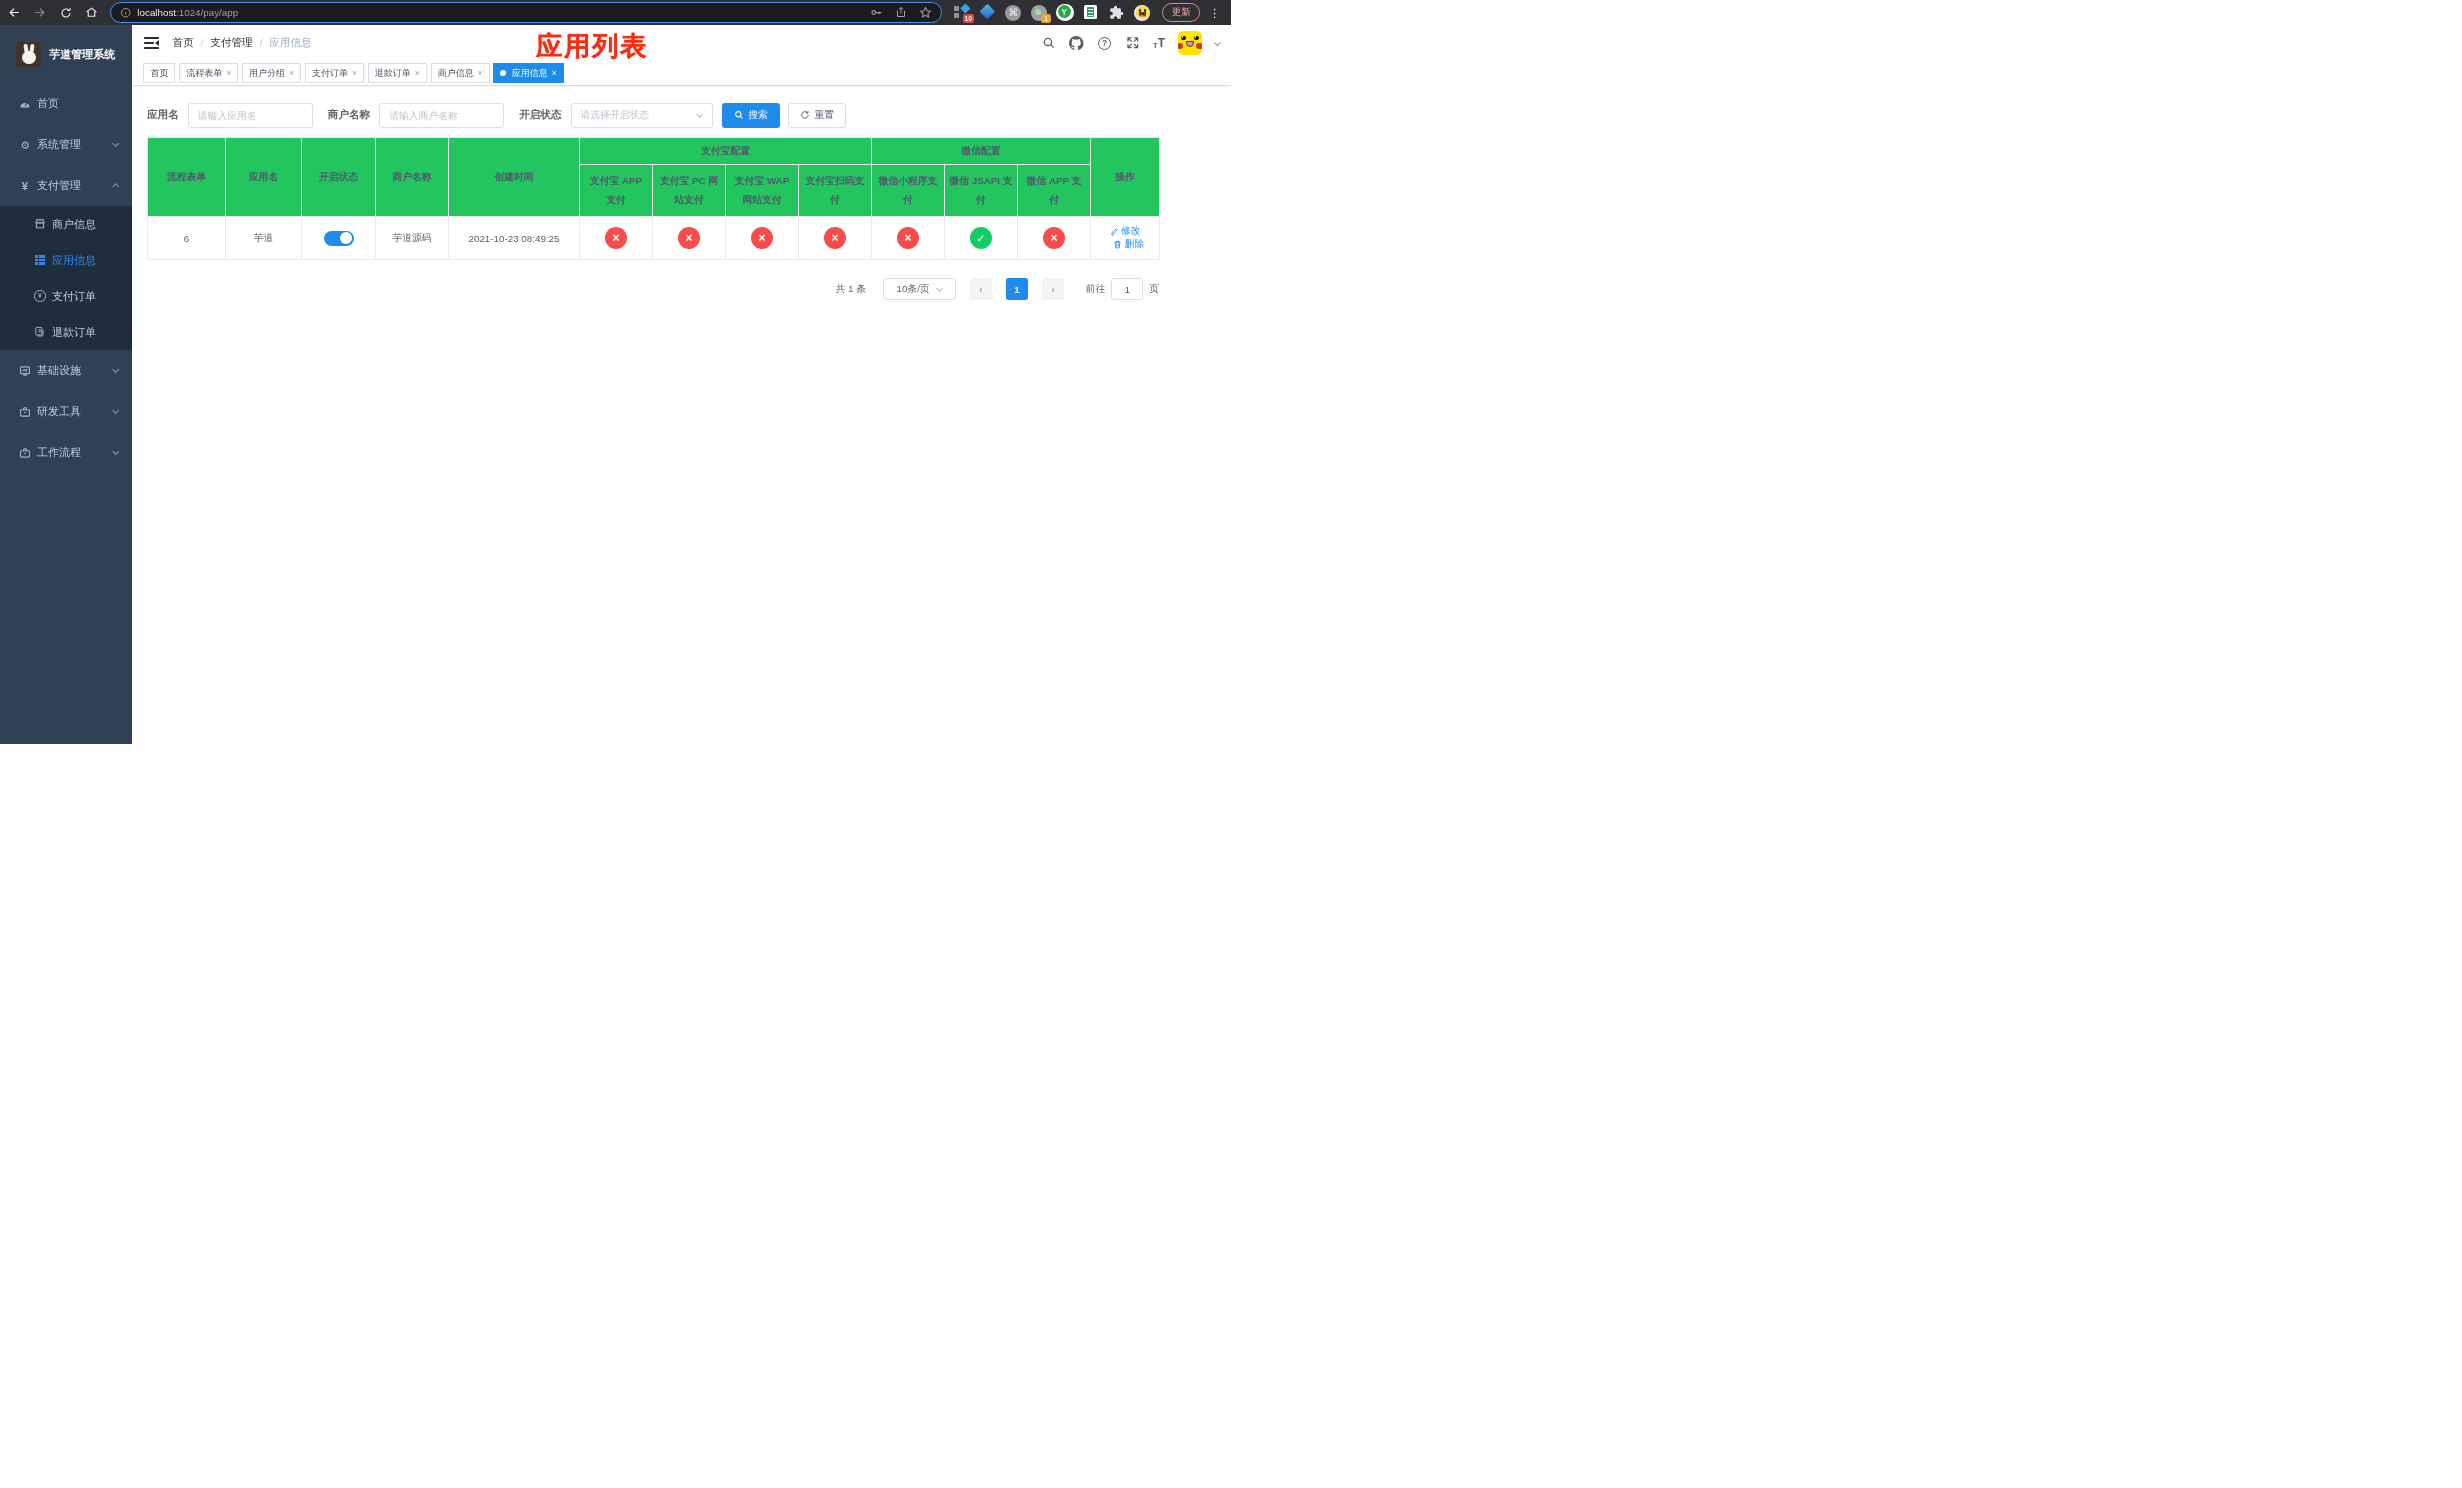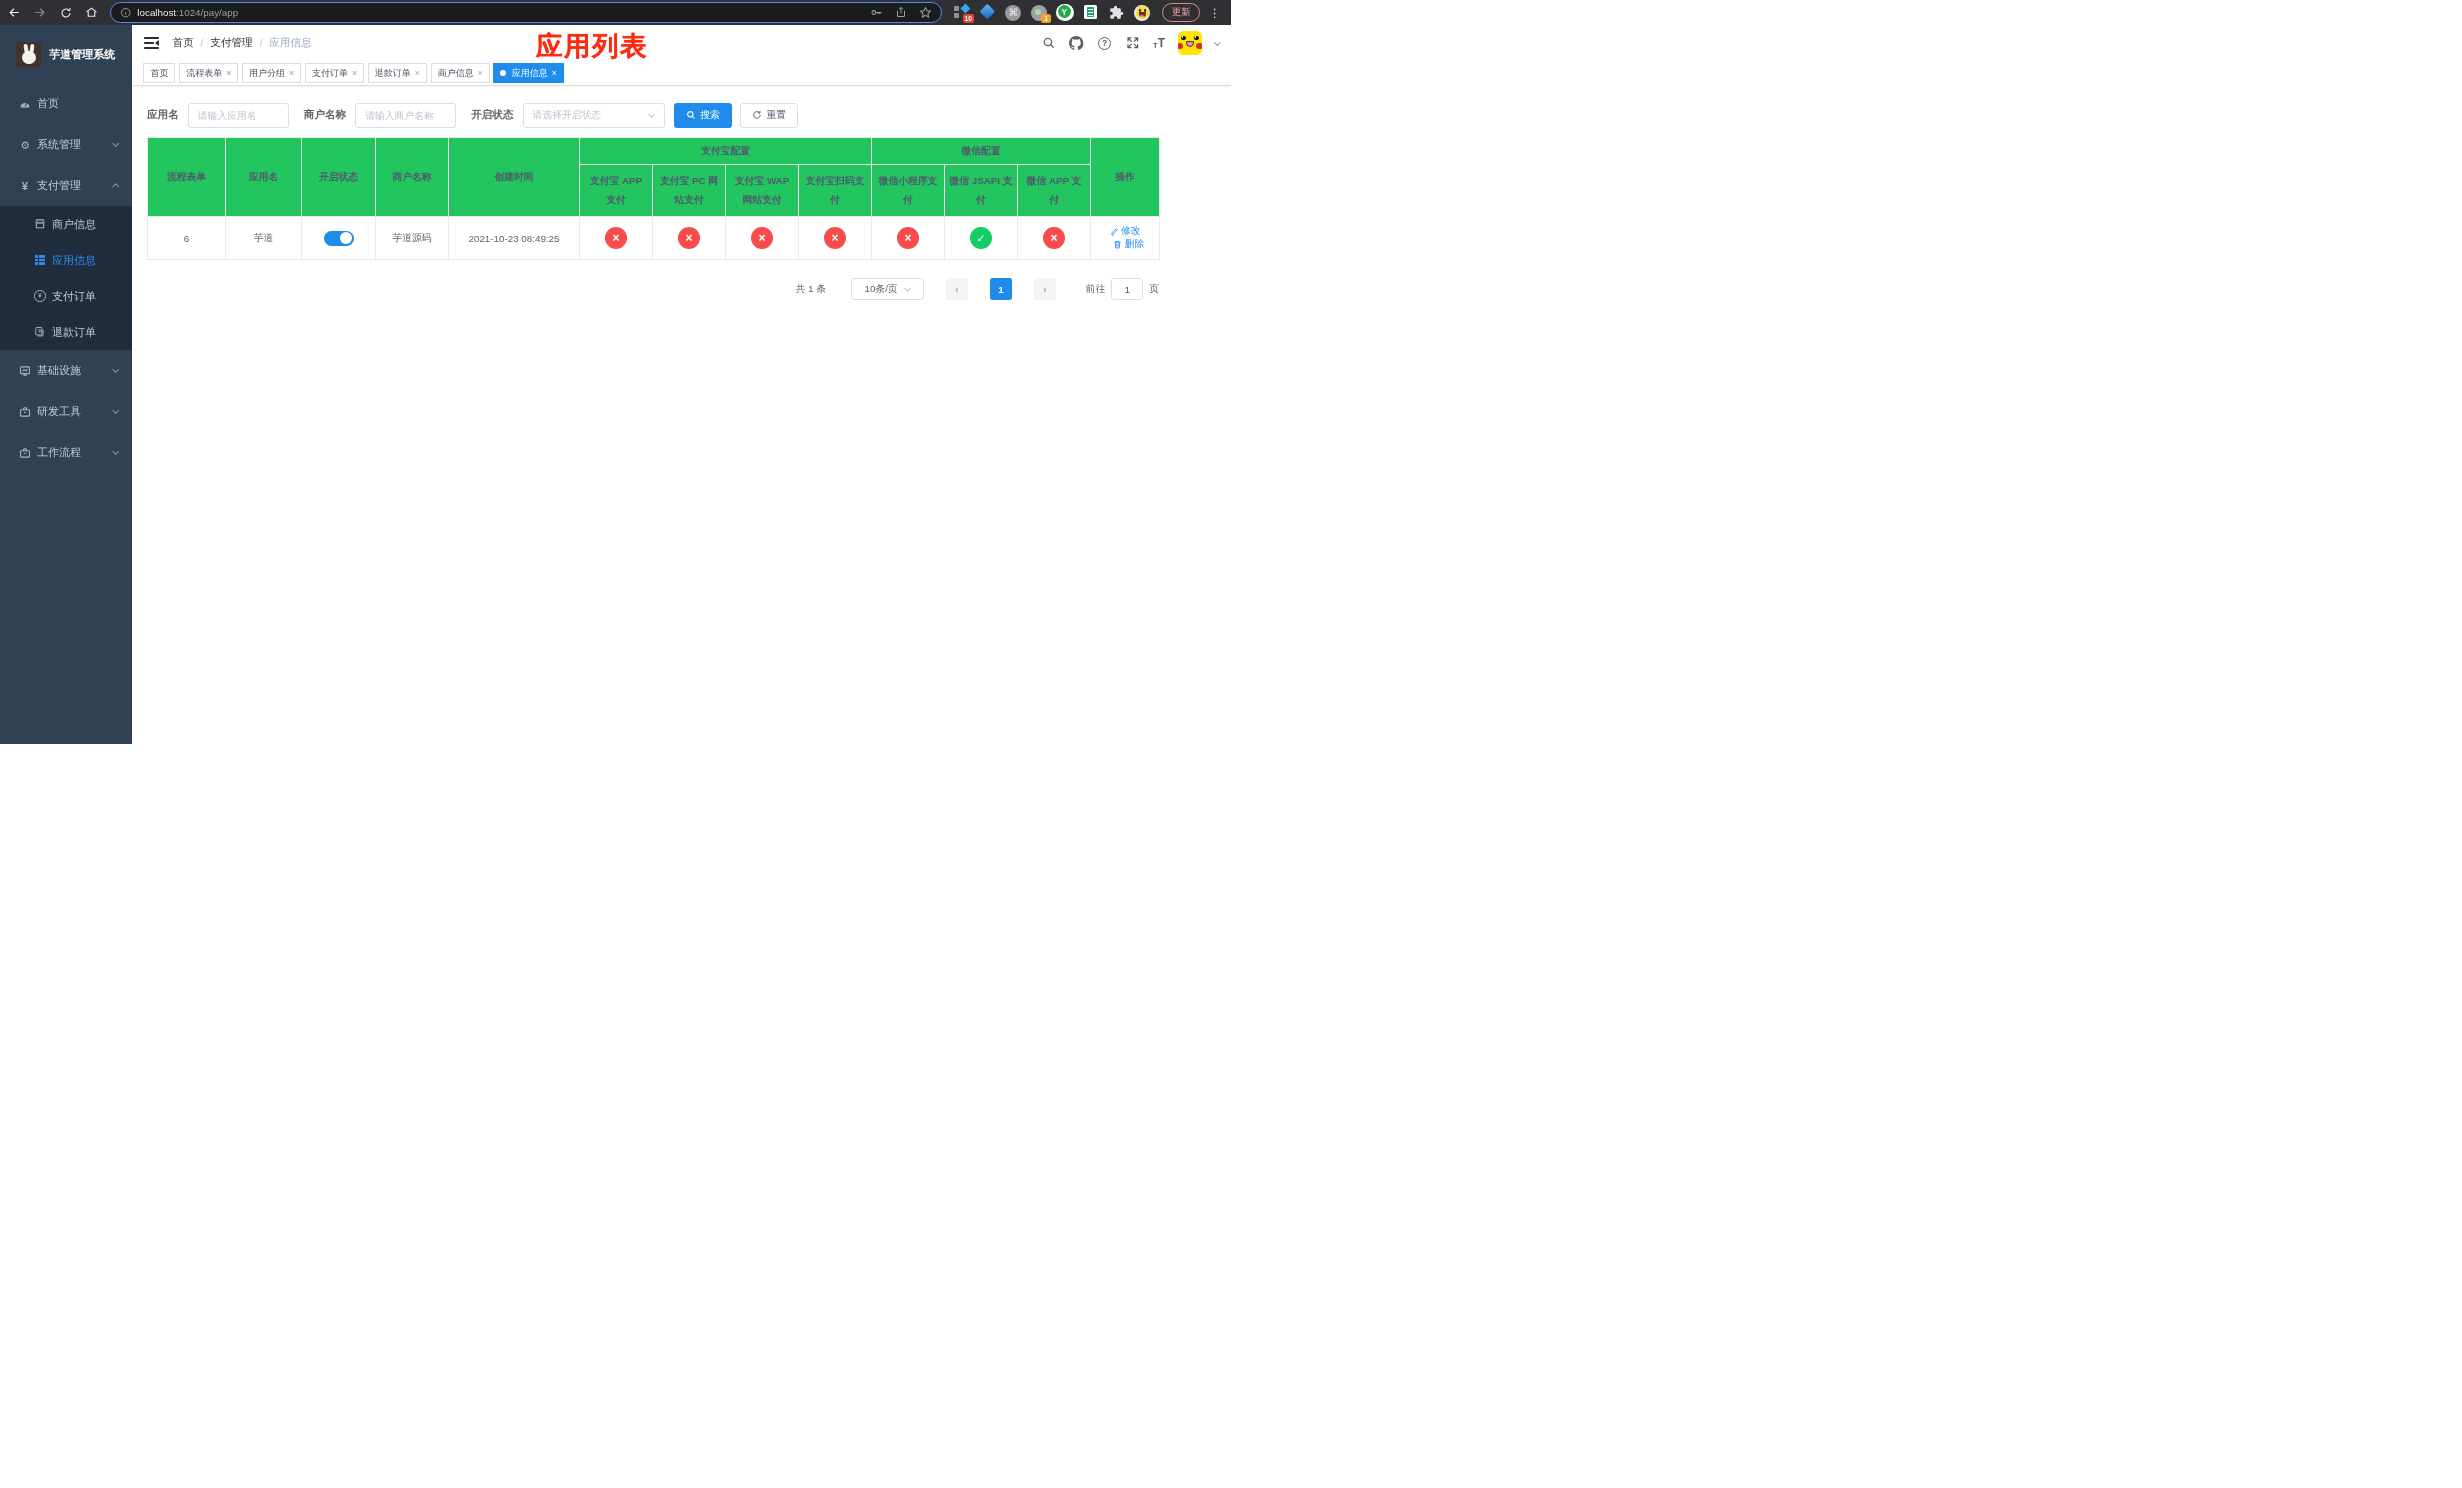--- a/index.html
+++ b/index.html
@@ -92,21 +92,21 @@
   .tag{height:19.7px;padding:0 6px;border:0.8px solid #d8dce5;background:#fff;font-size:9px;color:#495060;display:inline-flex;align-items:center;gap:3.8px;cursor:pointer;white-space:nowrap}
   .tag.active{background:#1f8ceb;border-color:#1f8ceb;color:#fff}
   .tag.active::before{content:"";width:6px;height:6px;border-radius:50%;background:#fff;margin-right:1.5px}
   .tag-close{font-size:9px;color:#9aa4b5;cursor:pointer;line-height:1}
   .tag-close::before{content:"×"}
   .tag.active .tag-close{color:#fff}
 
   .content{flex:1;padding:12px 15px;position:relative;overflow:hidden}
   .filter-row{display:flex;align-items:center;margin-top:4.5px;font-size:10.6px;color:#606266}
   .f-label{font-weight:700;margin-right:9px;white-space:nowrap}
-  .f-input{height:25px;border:0.8px solid #dcdee2;border-radius:3px;padding:0 9px;font-size:9.8px;color:#515a6e;width:101px;margin-right:15px;font-family:inherit}
+  .f-input{height:25px;border:0.8px solid #dcdee2;border-radius:3px;padding:0 9px;font-size:9.8px;color:#515a6e;width:125px;margin-right:15px;font-family:inherit}
   .f-input::placeholder{color:#bcc1cc}
   .f-select{height:25px;width:142px;border:0.8px solid #dcdee2;border-radius:3px;padding:0 9px;display:flex;align-items:center;color:#bcc1cc;font-size:9.8px;margin-right:9px;cursor:pointer}
   .f-select .chev{border-color:#c0c4cc;margin-top:-1.5px}
   .btn{height:25px;border-radius:3px;display:inline-flex;align-items:center;gap:4.5px;font-size:9.8px;padding:0 11.4px;cursor:pointer;border:0.8px solid transparent;white-space:nowrap}
   .btn-primary{background:#1f8ceb;color:#fff}
   .btn-default{background:#fff;border-color:#dcdee2;color:#515a6e;margin-left:7.6px}
   .toolbar{display:flex;align-items:center;margin-top:16px}
   .btn-sm{height:22px;padding:0 9.8px;font-size:9.8px}
   .btn-add{background:#e8f3ff;border-color:#a8d3ff;color:#2d8cf0}
   .btn-export{background:#fdf6ec;border-color:#f5dab1;color:#e6a23c;margin-left:7.6px}
@@ -122,21 +122,21 @@
   .switch{width:30px;height:15px;border-radius:7.6px;background:#1f8ceb;position:relative;display:inline-block;cursor:pointer;vertical-align:middle}
   .switch::after{content:"";position:absolute;right:1.5px;top:1.5px;width:12px;height:12px;border-radius:50%;background:#fff}
   .status-icon{width:22px;height:22px;border-radius:50%;display:inline-flex;align-items:center;justify-content:center;color:#fff;font-size:10.6px;font-weight:700}
   .status-icon.bad{background:#f64c4c}
   .status-icon.bad::before{content:"×";font-size:12px}
   .status-icon.good{background:#13ce66}
   .status-icon.good::before{content:"✓"}
   .op-link{color:#2d8cf0;cursor:pointer;display:inline-flex;align-items:center;gap:2.3px;font-size:9.8px}
   .op-link + .op-link{margin-left:7.6px}
 
-  .pagination{width:1012px;display:flex;align-items:center;justify-content:flex-end;gap:22px;margin-top:18px;font-size:9.8px;color:#606266}
+  .pagination{width:1012px;display:flex;align-items:center;justify-content:flex-end;gap:14px;margin-top:18px;font-size:9.8px;color:#606266}
   .pg-total{margin-right:3px}
   .pg-size{width:73px;height:22px;border:0.8px solid #dcdee2;border-radius:3px;display:flex;align-items:center;justify-content:center;gap:7.6px;cursor:pointer;color:#606266}
   .pg-size .chev{border-color:#c0c4cc;margin:0 0 1.5px 0}
   .pg-btn{width:22px;height:22px;border-radius:2.3px;background:#f4f4f5;display:flex;align-items:center;justify-content:center;color:#a8abb2;font-size:11.4px;cursor:pointer;font-weight:700}
   .pg-btn.num{background:#1f8ceb;color:#fff;font-size:9.8px}
   .pg-goto{display:flex;align-items:center;gap:6px;margin-left:7.6px}
   .pg-input{width:32px;height:22px;border:0.8px solid #dcdee2;border-radius:3px;text-align:center;font-size:9.8px;color:#515a6e;font-family:inherit}
   svg{display:block}
 </style>
 </head>

